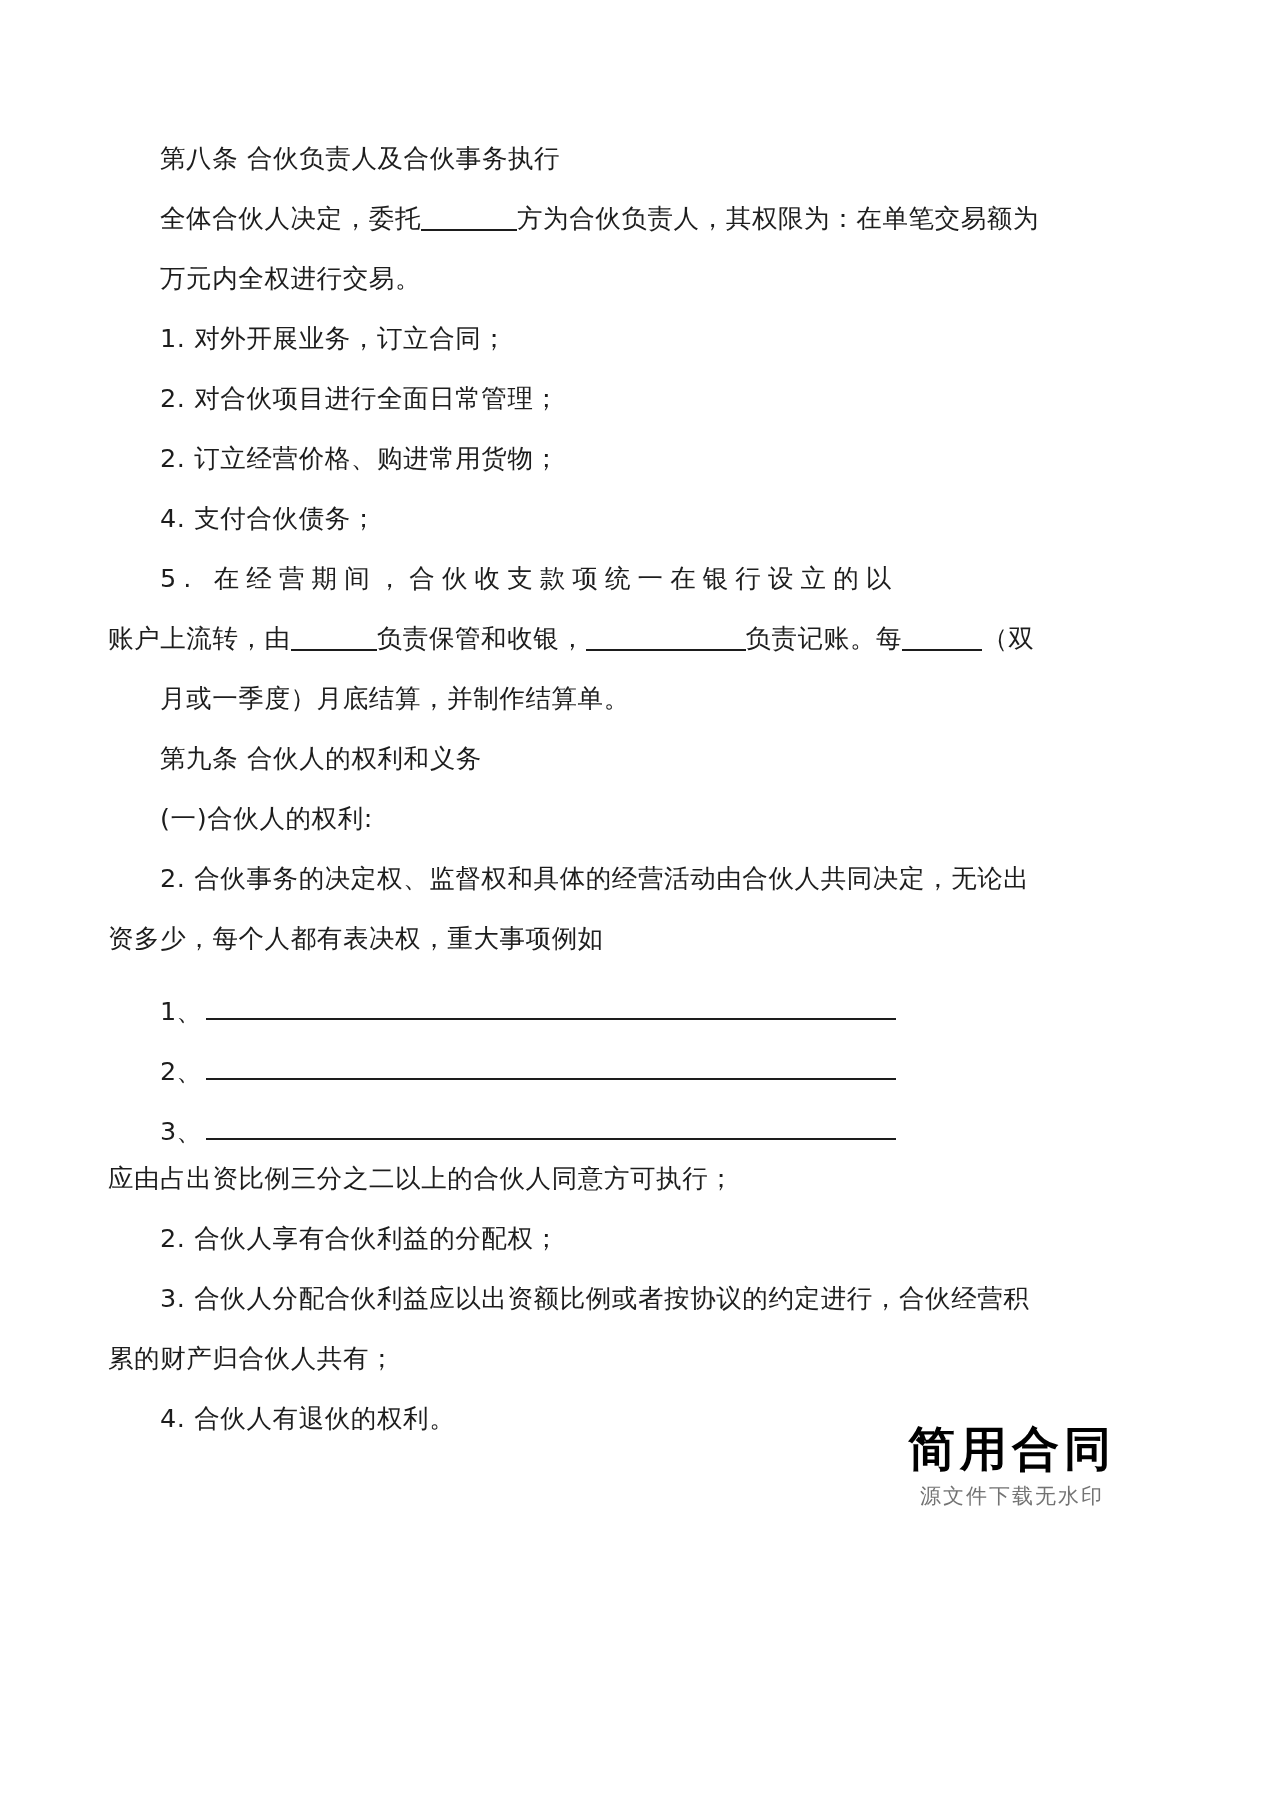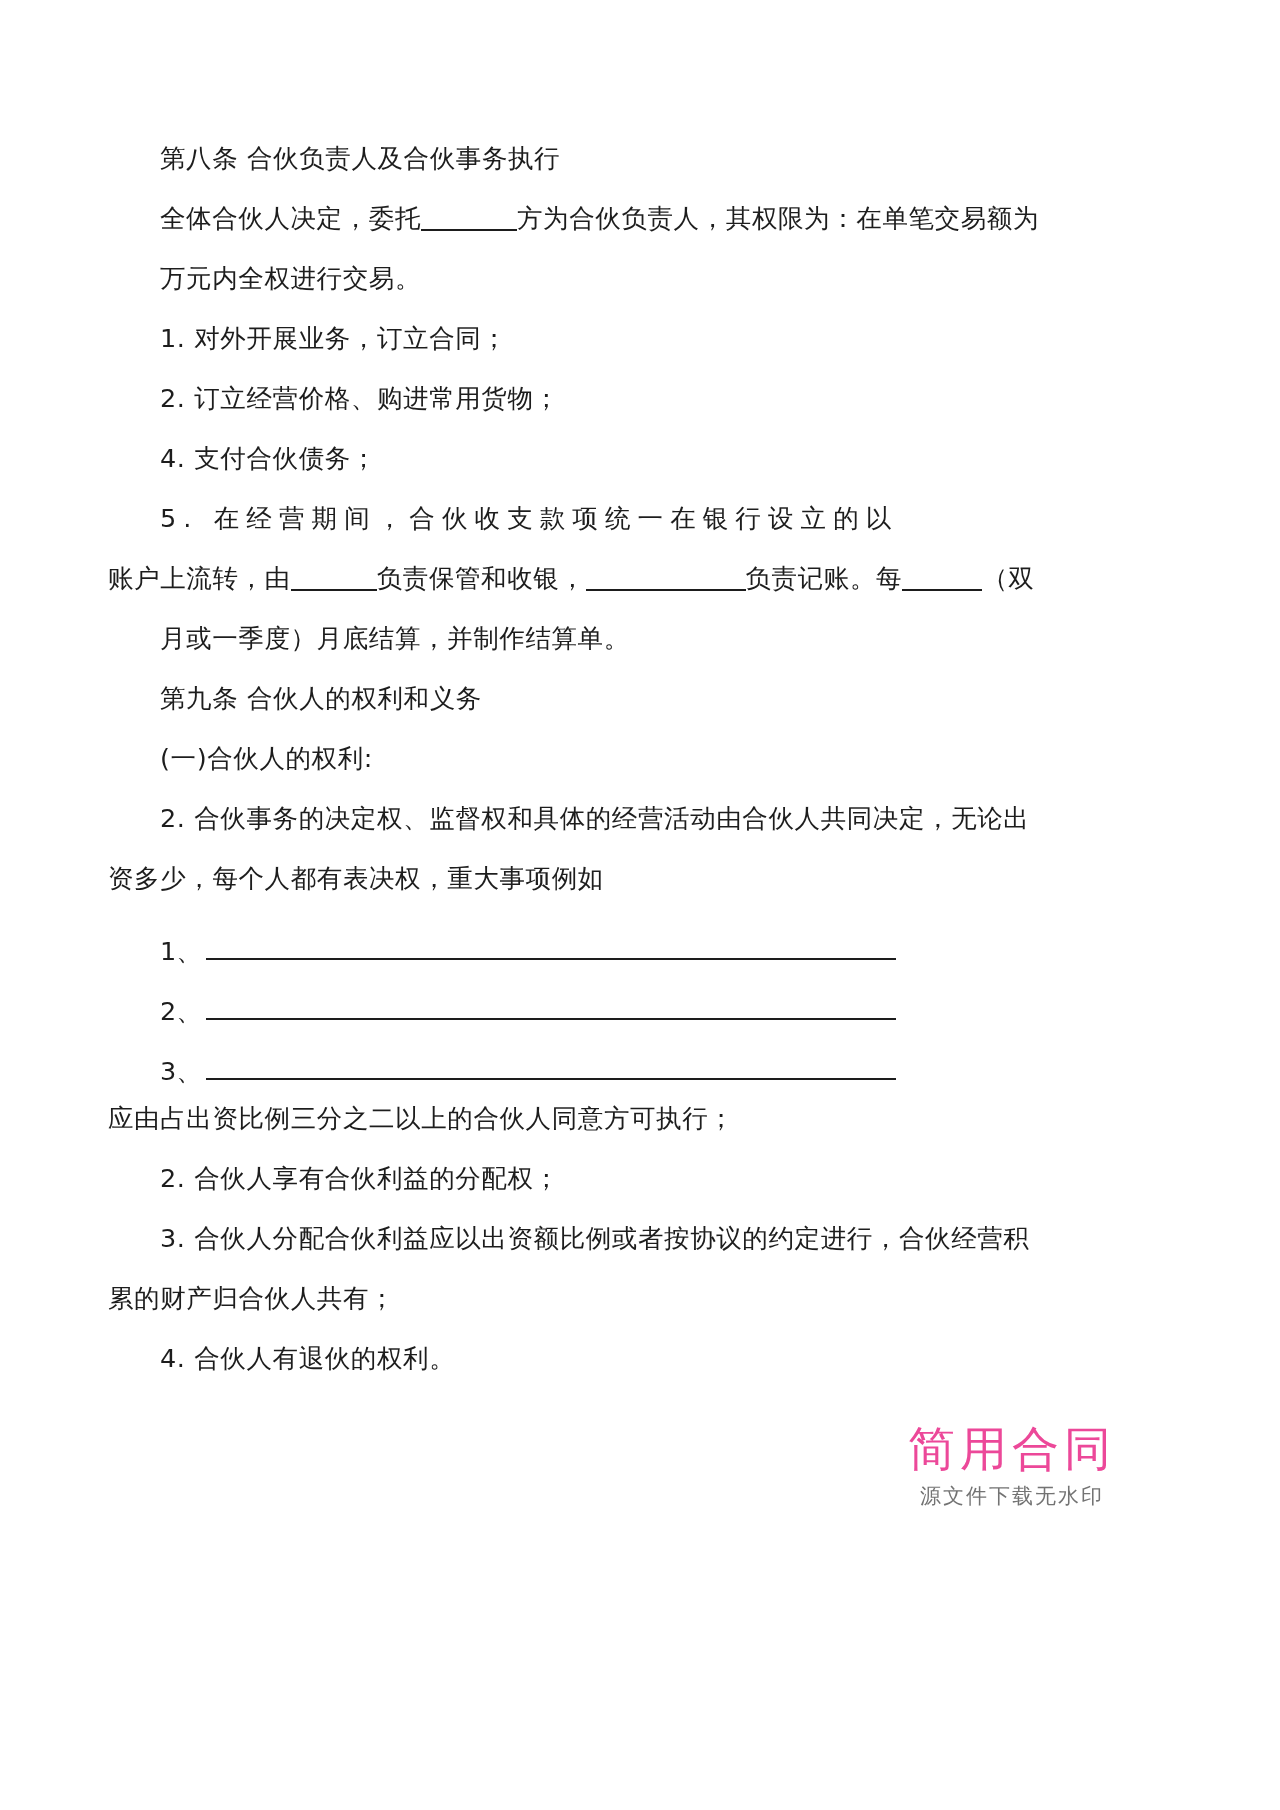--- a/index.html
+++ b/index.html
@@ -85,23 +85,23 @@
     position: absolute;
     right: 52px;
     bottom: 300px;
     text-align: center;
     pointer-events: none;
     user-select: none;
   }
   .watermark .wm-main {
     font-family: "DejaVu Sans", "Liberation Sans", sans-serif;
     font-size: 47px;
-    font-weight: normal;
+    font-weight: bold;
     letter-spacing: 5px;
-    color: #ec4899;
+    color: #000000;
     line-height: 1.15;
     white-space: nowrap;
   }
   .watermark .wm-sub {
     font-family: "DejaVu Sans", "Liberation Sans", sans-serif;
     font-size: 21px;
     letter-spacing: 2px;
     color: #737373;
     margin-top: 6px;
     white-space: nowrap;
@@ -114,20 +114,21 @@
 
   <div class="doc-body">
 
     <p class="para heading">第八条 合伙负责人及合伙事务执行</p>
 
     <p class="para"><span class="indent" style="padding-left:52px">全体合伙人决定，委托</span><span class="blank blank-md"></span><span>方为合伙负责人，其权限为：在单笔交易额为</span></p>
 
     <p class="para indent">万元内全权进行交易。</p>
 
     <p class="para indent">1. 对外开展业务，订立合同；</p>
+    <p class="para indent">2. 对合伙项目进行全面日常管理；</p>
     <p class="para indent">2. 订立经营价格、购进常用货物；</p>
     <p class="para indent">4. 支付合伙债务；</p>
 
     <p class="para justify-wide">5. 在经营期间，合伙收支款项统一在银行设立的以</p>
 
     <p class="para"><span>账户上流转，由</span><span class="blank blank-sm"></span><span>负责保管和收银，</span><span class="blank blank-lg"></span><span>负责记账。每</span><span class="blank blank-xs"></span><span>（双</span></p>
 
     <p class="para indent">月或一季度）月底结算，并制作结算单。</p>
 
     <p class="para heading">第九条 合伙人的权利和义务</p>

